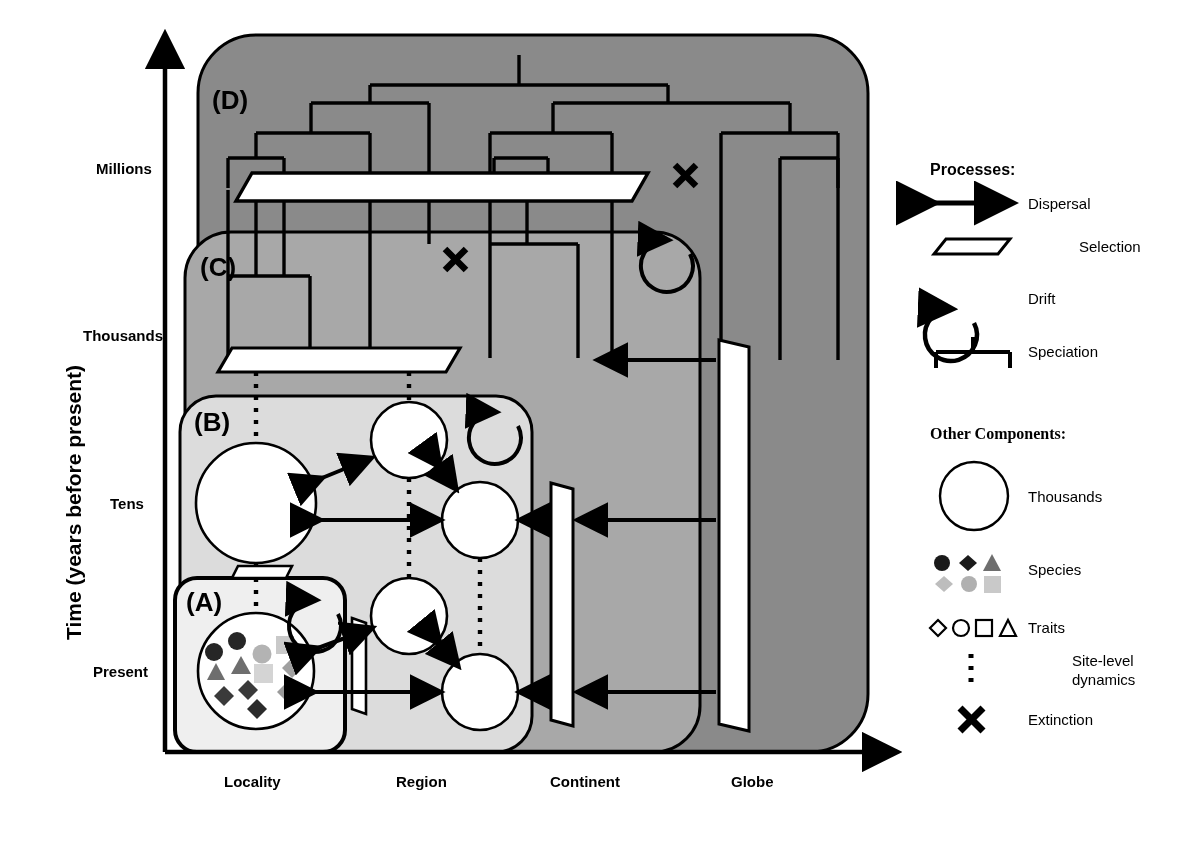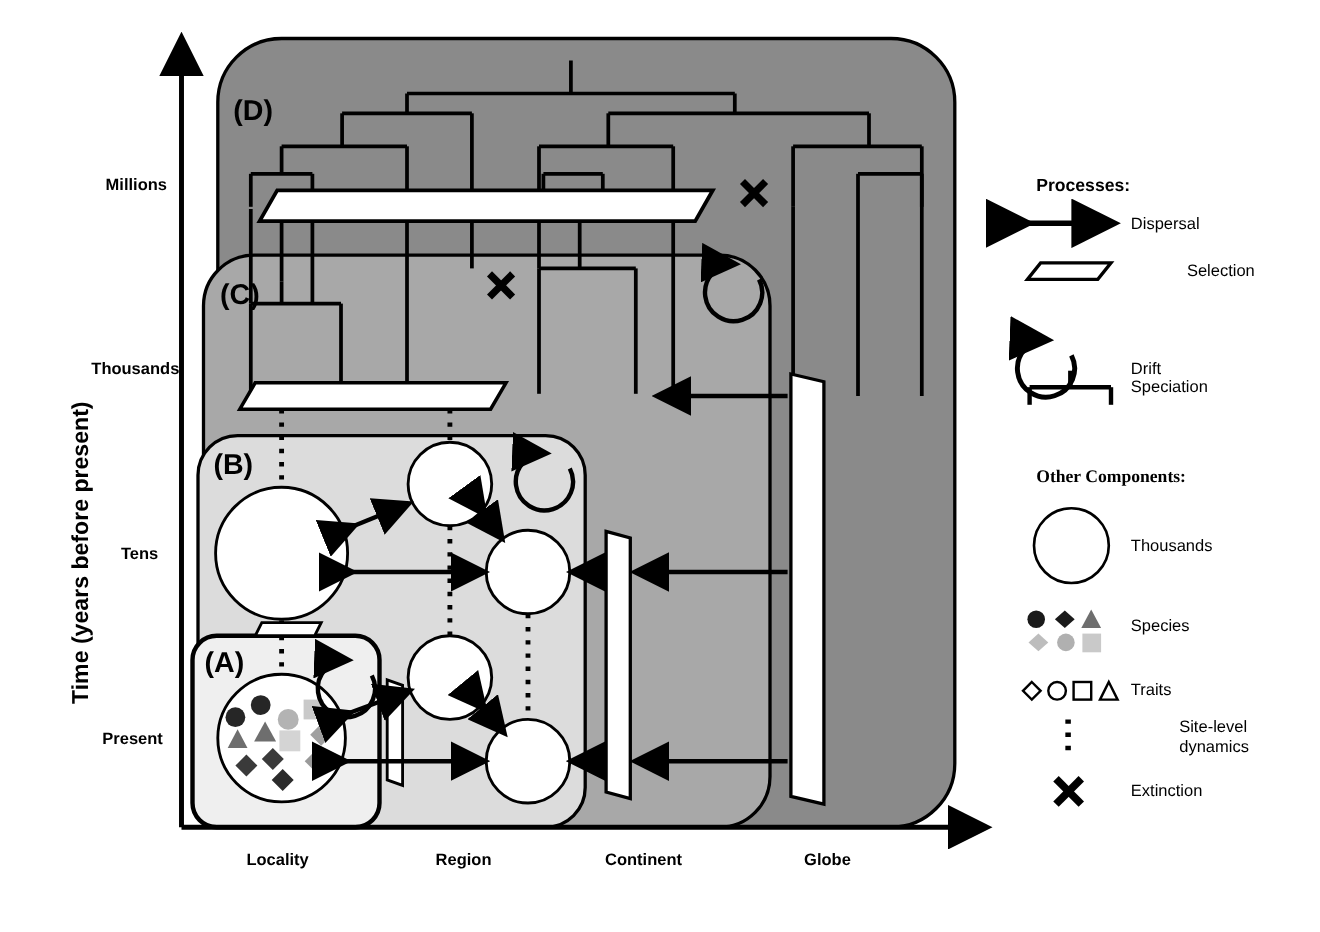--- a/index.html
+++ b/index.html
@@ -2,21 +2,21 @@
 <html><head>
 <meta charset="utf-8">
 <style>
   html,body{margin:0;padding:0;background:#ffffff;}
   body{width:1200px;height:847px;font-family:"Liberation Sans",sans-serif;overflow:hidden;}
   #stage{position:relative;width:1200px;height:847px;}
   svg.layer{position:absolute;left:0;top:0;width:1200px;height:847px;}
   .lbl{position:absolute;font-family:"Liberation Sans",sans-serif;color:#000;white-space:nowrap;}
   .axis-tick{font-size:15px;font-weight:bold;}
   .panel-lbl{font-size:26px;font-weight:bold;}
-  .legend-head{font-size:16px;font-weight:bold;margin-left:12px;}
+  .legend-head{font-size:16px;font-weight:bold;}
   .legend-item{font-size:15px;font-weight:normal;}
   .axis-title{font-size:21px;font-weight:bold;}
   .axis-sub{font-size:18px;font-weight:bold;}
   .space-tick{font-size:15px;font-weight:bold;}
   #ytitle{transform:rotate(-90deg);transform-origin:left top;}
 </style>
 </head>
 <body>
 
 <div id="stage">
@@ -234,21 +234,21 @@
 
 
   <div class="lbl panel-lbl" style="left:212px;top:85px;">(D)</div>
   <div class="lbl panel-lbl" style="left:200px;top:252px;">(C)</div>
   <div class="lbl panel-lbl" style="left:194px;top:407px;">(B)</div>
   <div class="lbl panel-lbl" style="left:186px;top:587px;">(A)</div>
 
   <div class="lbl legend-head" style="left:930px;top:161px;">Processes:</div>
   <div class="lbl legend-item" style="left:1028px;top:195px;text-align:center;">Dispersal</div>
   <div class="lbl legend-item" style="left:1079px;top:238px;">Selection</div>
-  <div class="lbl legend-item" style="left:1028px;top:290px;margin-top:37px;">Drift</div>
+  <div class="lbl legend-item" style="left:1028px;top:290px;">Drift</div>
   <div class="lbl legend-item" style="left:1028px;top:343px;">Speciation</div>
 
   <div class="lbl legend-head" style="left:930px;top:425px;font-family:Liberation Serif, serif;">Other Components:</div>
   <div class="lbl legend-item" style="left:1028px;top:488px;">Thousands</div>
   <div class="lbl legend-item" style="left:1028px;top:561px;">Species</div>
   <div class="lbl legend-item" style="left:1028px;top:619px;">Traits</div>
   <div class="lbl legend-item" style="left:1028px;top:652px;width:96px;white-space:normal;line-height:1.25;margin-left:44px;">Site-level dynamics</div>
   <div class="lbl legend-item" style="left:1028px;top:711px;">Extinction</div>
 
 </div>

